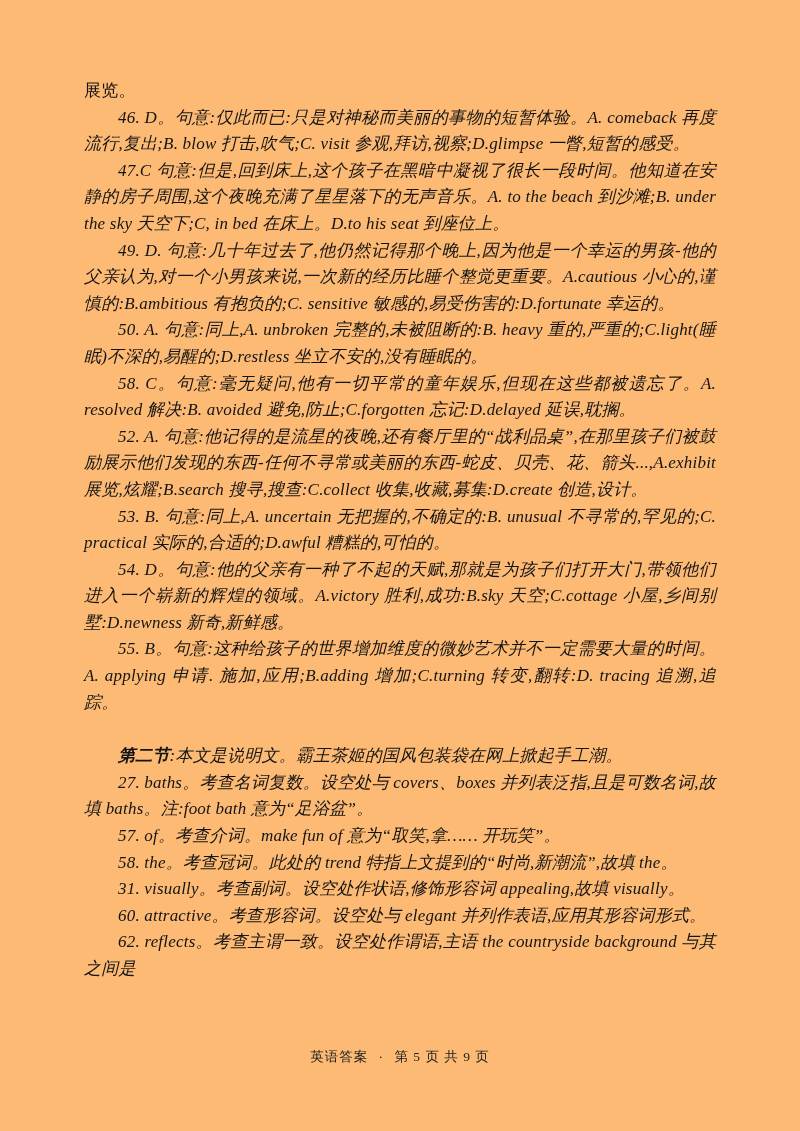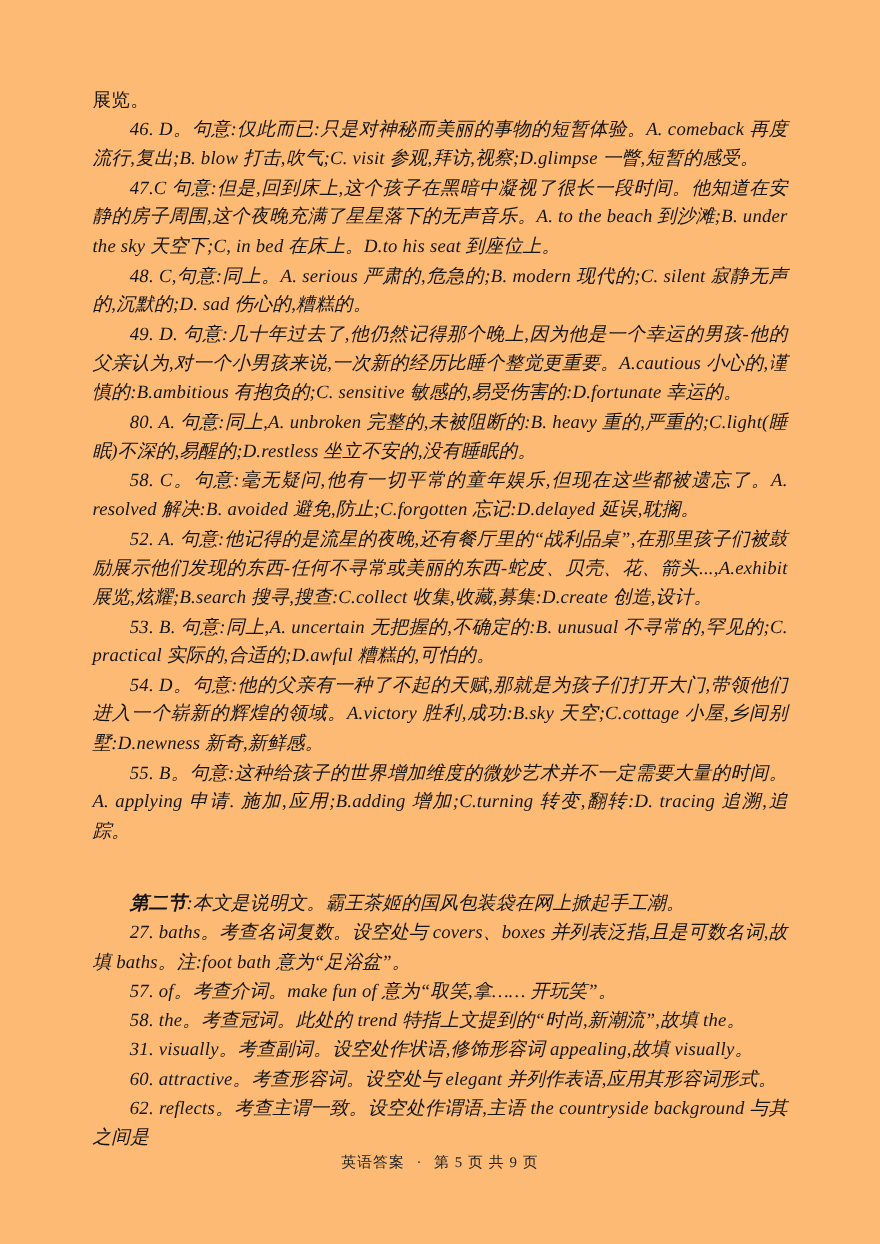--- a/index.html
+++ b/index.html
@@ -21,21 +21,21 @@
   }
   .para {
     margin: 0;
     font-size: 17px;
     line-height: 26.6px;
     text-align: justify;
     letter-spacing: 0.2px;
     word-break: break-word;
   }
   .para.indent { text-indent: 2em; font-style: italic; }
-  .para.gap-before { margin-top: 39px; }
+  .para.gap-before { margin-top: 27px; }
   .bold { font-weight: bold; }
   .footer {
     position: absolute;
     left: 0;
     top: 1048px;
     width: 100%;
     text-align: center;
     font-size: 13.5px;
     letter-spacing: 1px;
     color: #222;
@@ -44,23 +44,22 @@
 </style>
 </head>
 <body>
 
 <div class="page">
   <div class="content">
 
   <p class="para">展览。</p>
       <p class="para indent">46. D。句意:仅此而已:只是对神秘而美丽的事物的短暂体验。A. comeback 再度流行,复出;B. blow 打击,吹气;C. visit 参观,拜访,视察;D.glimpse 一瞥,短暂的感受。</p>
       <p class="para indent">47.C 句意:但是,回到床上,这个孩子在黑暗中凝视了很长一段时间。他知道在安静的房子周围,这个夜晚充满了星星落下的无声音乐。A. to the beach 到沙滩;B. under the sky 天空下;C, in bed 在床上。D.to his seat 到座位上。</p>
-      <p class="para indent">48. C,句意:同上。A. serious 严肃的,危急的;B. modern 现代的;C. silent 寂静无声的,沉默的;D. sad 伤心的,糟糕的。</p>
       <p class="para indent">49. D. 句意:几十年过去了,他仍然记得那个晚上,因为他是一个幸运的男孩-他的父亲认为,对一个小男孩来说,一次新的经历比睡个整觉更重要。A.cautious 小心的,谨慎的:B.ambitious 有抱负的;C. sensitive 敏感的,易受伤害的:D.fortunate 幸运的。</p>
-      <p class="para indent">80. A. 句意:同上,A. unbroken 完整的,未被阻断的:B. heavy 重的,严重的;C.light(睡眠)不深的,易醒的;D.restless 坐立不安的,没有睡眠的。</p>
+      <p class="para indent">50. A. 句意:同上,A. unbroken 完整的,未被阻断的:B. heavy 重的,严重的;C.light(睡眠)不深的,易醒的;D.restless 坐立不安的,没有睡眠的。</p>
       <p class="para indent">58. C。句意:毫无疑问,他有一切平常的童年娱乐,但现在这些都被遗忘了。A. resolved 解决:B. avoided 避免,防止;C.forgotten 忘记:D.delayed 延误,耽搁。</p>
       <p class="para indent">52. A. 句意:他记得的是流星的夜晚,还有餐厅里的“战利品桌”,在那里孩子们被鼓励展示他们发现的东西-任何不寻常或美丽的东西-蛇皮、贝壳、花、箭头...,A.exhibit 展览,炫耀;B.search 搜寻,搜查:C.collect 收集,收藏,募集:D.create 创造,设计。</p>
       <p class="para indent">53. B. 句意:同上,A. uncertain 无把握的,不确定的:B. unusual 不寻常的,罕见的;C. practical 实际的,合适的;D.awful 糟糕的,可怕的。</p>
       <p class="para indent">54. D。句意:他的父亲有一种了不起的天赋,那就是为孩子们打开大门,带领他们进入一个崭新的辉煌的领域。A.victory 胜利,成功:B.sky 天空;C.cottage 小屋,乡间别墅:D.newness 新奇,新鲜感。</p>
       <p class="para indent">55. B。句意:这种给孩子的世界增加维度的微妙艺术并不一定需要大量的时间。A. applying 申请. 施加,应用;B.adding 增加;C.turning 转变,翻转:D. tracing 追溯,追踪。</p>
       <p class="para indent gap-before"><span class="bold">第二节</span>:本文是说明文。霸王茶姬的国风包装袋在网上掀起手工潮。</p>
       <p class="para indent">27. baths。考查名词复数。设空处与 covers、boxes 并列表泛指,且是可数名词,故填 baths。注:foot bath 意为“足浴盆”。</p>
       <p class="para indent">57. of。考查介词。make fun of 意为“取笑,拿…… 开玩笑”。</p>
       <p class="para indent">58. the。考查冠词。此处的 trend 特指上文提到的“时尚,新潮流”,故填 the。</p>
       <p class="para indent">31. visually。考查副词。设空处作状语,修饰形容词 appealing,故填 visually。</p>

